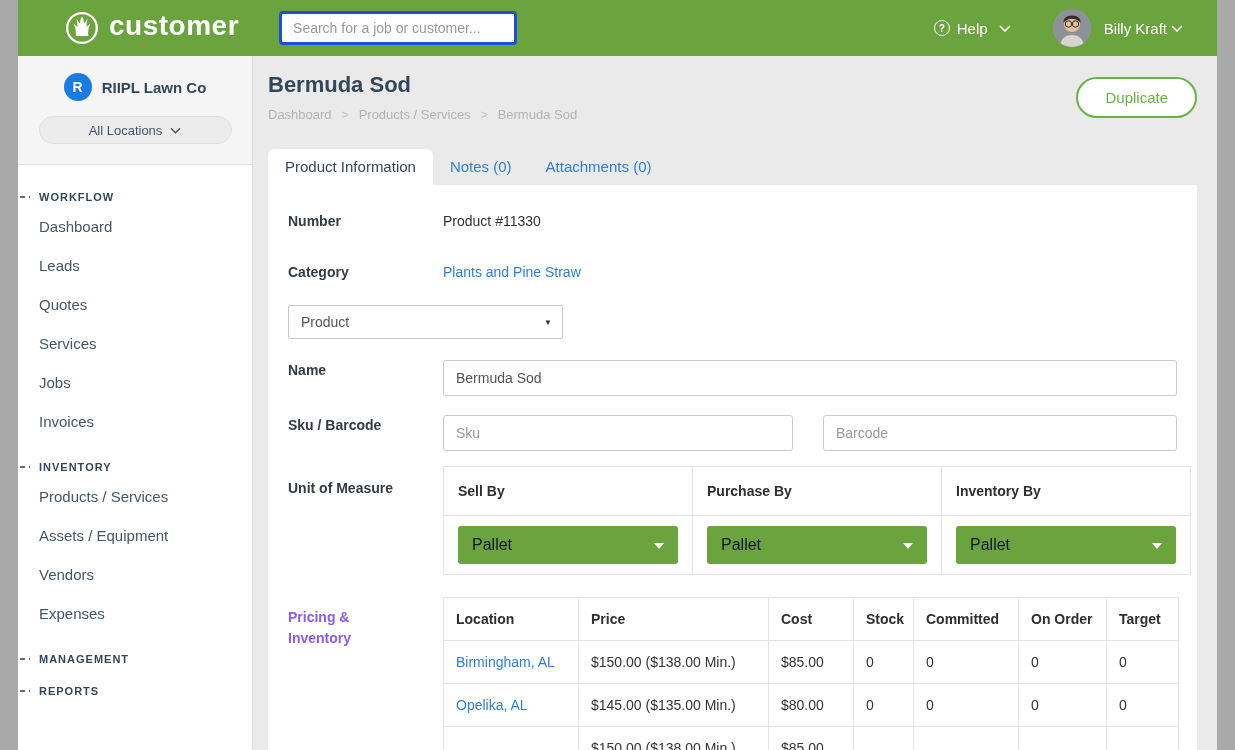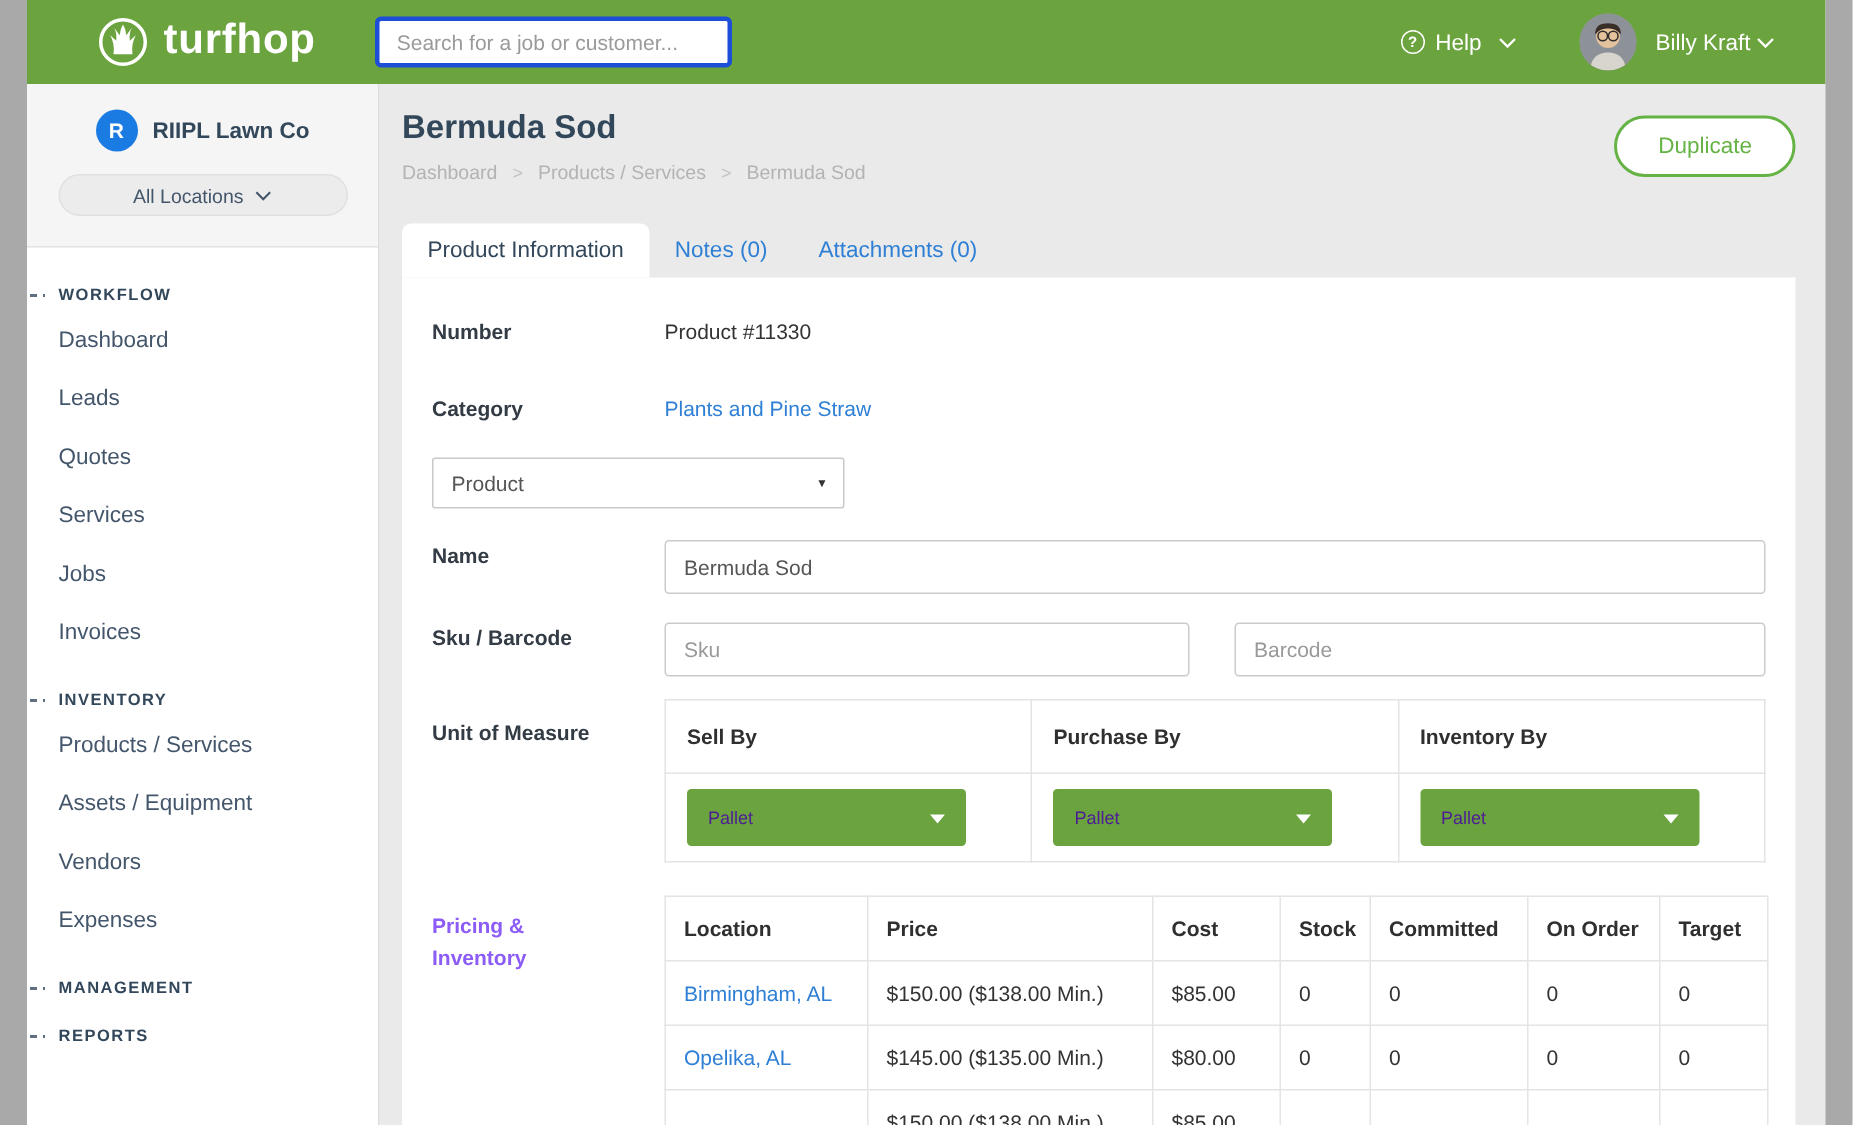--- a/index.html
+++ b/index.html
@@ -84,22 +84,22 @@
                 font-size:14px; color:#555; font-family:inherit; outline:none; }
   .text-input::placeholder { color:#999; }
   .sku-row { display:flex; gap:30px; }
   .sku-input { width:350px; flex:0 0 350px; }
   .barcode-input { flex:1; }
 
   table.uom { width:100%; border-collapse:collapse; }
   table.uom th, table.uom td { border:1px solid #e4e4e4; text-align:left; }
   table.uom th { padding:16px 14px; font-size:14px; font-weight:bold; color:#2f2f2f; }
   table.uom td { padding:10px 14px; }
-  .green-dd { position:relative; width:186px; height:38px; background:#6ba33f; border-radius:3px;
-              display:flex; align-items:center; padding:0 14px; color:#4c1d95; font-size:12px; cursor:pointer; }
+  .green-dd { position:relative; width:220px; height:38px; background:#6ba33f; border-radius:3px;
+              display:flex; align-items:center; padding:0 14px; color:#0f172a; font-size:16px; cursor:pointer; }
   .green-dd::after { content:""; position:absolute; right:14px; top:50%; margin-top:-2px;
               border-left:5px solid transparent; border-right:5px solid transparent; border-top:6px solid #fff; }
 
   table.pricing { width:100%; border-collapse:collapse; table-layout:fixed; }
   table.pricing th, table.pricing td { border:1px solid #e4e4e4; text-align:left; padding:13px 12px; font-size:14px; }
   table.pricing th { font-weight:bold; color:#2f2f2f; }
   table.pricing td { color:#333; }
   .col-location { width:135px; } .col-price { width:190px; } .col-cost { width:85px; }
   .col-stock { width:60px; } .col-committed { width:105px; } .col-onorder { width:88px; } .col-target { width:72px; }
   td .loc-link { color:#2f80d5; text-decoration:none; cursor:pointer; }
@@ -110,21 +110,21 @@
 <body>
 
 <div class="screen">
 
   <header class="topbar">
     <div class="logo">
       <svg width="36" height="36" viewBox="0 0 40 40">
         <circle cx="20" cy="20" r="16.5" fill="none" stroke="#ffffff" stroke-width="2.6"></circle>
         <path fill="#ffffff" d="M13 29 Q14 21 10.5 15 L15 19 Q15.5 13.5 13.5 9.5 L17.5 15 Q18 10 20 7 Q22 10 22.5 15 L26.5 9.5 Q24.5 13.5 25 19 L29.5 15 Q26 21 27 29 Z"></path>
       </svg>
-      <span class="logo-text">turfhop</span>
+      <span class="logo-text">customer</span>
     </div>
     <input class="search-box" type="text" placeholder="Search for a job or customer..." style="">
     <div class="topbar-spacer"></div>
     <div class="help-group">
       <span class="help-circle">?</span>
       <span>Help</span>
       <svg class="chev" width="12" height="7" viewBox="0 0 12 7">
         <polyline points="1,1 6,6 11,1" fill="none" stroke="#ffffff" stroke-width="1.6"></polyline>
       </svg>
     </div>

